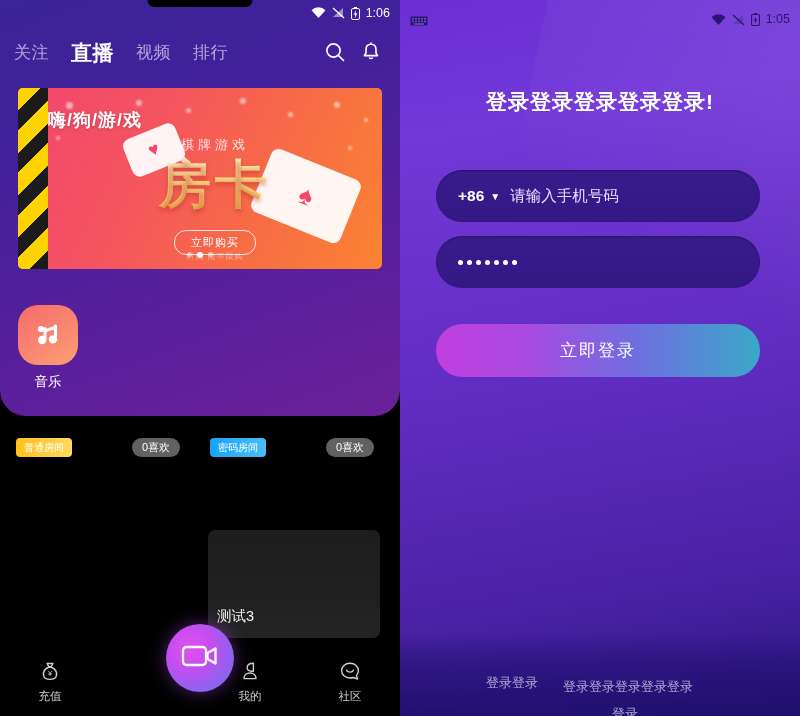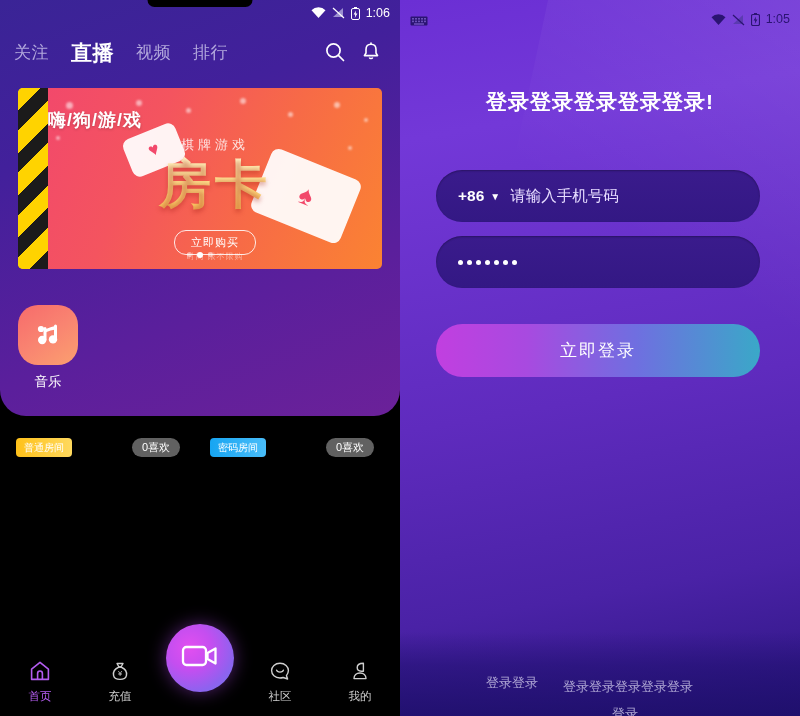--- a/index.html
+++ b/index.html
@@ -321,63 +321,57 @@
     </div>
 
     <div class="rooms">
       <div class="room left">
         <span class="room-badge normal">普通房间</span>
         <span class="room-likes">0喜欢</span>
       </div>
       <div class="room right">
         <span class="room-badge pass">密码房间</span>
         <span class="room-likes">0喜欢</span>
+        <div class="room-card">
+          <span class="room-name">测试3</span>
+        </div>
       </div>
     </div>
 
     <div class="bottomnav">
-      <div class="nav-item active">
-        <span>
-          <svg width="24" height="24" viewBox="0 0 24 24">
-              <path d="M12 3.4 L3.6 10.2 V20.4 H20.4 V10.2 Z" fill="none" stroke="#b45df0" stroke-width="1.6" stroke-linejoin="round"></path>
-              <path d="M9.6 20.4 V14.4 a2.4 2.4 0 0 1 4.8 0 V20.4" fill="none" stroke="#b45df0" stroke-width="1.6"></path>
-            </svg>
-        </span>
-        <span>首页</span>
-      </div>
       <div class="nav-item">
         <span>
           <svg width="24" height="24" viewBox="0 0 24 24">
               <path d="M9 4.5 H15 L13 8 H11 Z" fill="none" stroke="#cfcfcf" stroke-width="1.4" stroke-linejoin="round"></path>
               <path d="M11 8 C6.5 9.8 5 13.5 5.6 16.6 C6.2 19.2 8.6 20.4 12 20.4 C15.4 20.4 17.8 19.2 18.4 16.6 C19 13.5 17.5 9.8 13 8 Z" fill="none" stroke="#cfcfcf" stroke-width="1.4"></path>
               <text x="12" y="17" font-size="7.5" fill="#cfcfcf" text-anchor="middle" font-family="Liberation Sans">¥</text>
             </svg>
         </span>
         <span>充值</span>
       </div>
       <div class="nav-item center">
         <span></span>
       </div>
       <div class="nav-item">
         <span>
           <svg width="24" height="24" viewBox="0 0 24 24">
-              <path d="M12 4.2 C7 4.2 3.6 7.6 3.6 11.6 C3.6 15.6 7 19 12 19 C13.1 19 14.2 18.8 15.2 18.5 L19.6 20 L18.4 16.6 C19.6 15.2 20.4 13.5 20.4 11.6 C20.4 7.6 17 4.2 12 4.2 Z" fill="none" stroke="#cfcfcf" stroke-width="1.4" stroke-linejoin="round"></path>
-              <path d="M8.6 11.2 C9.2 13.8 14.8 13.8 15.4 11.2" fill="none" stroke="#cfcfcf" stroke-width="1.4" stroke-linecap="round"></path>
-            </svg>
-        </span>
-        <span>社区</span>
+              <path d="M15.4 4.2 C11.4 4.2 9.2 6.2 9.2 8.6 C9.2 10.8 11 12.2 13.4 12.2 H15.4 V4.2 Z" fill="none" stroke="#cfcfcf" stroke-width="1.4" stroke-linejoin="round"></path>
+              <path d="M12 14 C8.4 14 6 16.4 6 19.6 H18 C18 16.4 15.6 14 12 14 Z" fill="none" stroke="#cfcfcf" stroke-width="1.4" stroke-linejoin="round"></path>
+            </svg>
+        </span>
+        <span>我的</span>
       </div>
       <div class="nav-item">
         <span>
           <svg width="24" height="24" viewBox="0 0 24 24">
-              <path d="M15.4 4.2 C11.4 4.2 9.2 6.2 9.2 8.6 C9.2 10.8 11 12.2 13.4 12.2 H15.4 V4.2 Z" fill="none" stroke="#cfcfcf" stroke-width="1.4" stroke-linejoin="round"></path>
-              <path d="M12 14 C8.4 14 6 16.4 6 19.6 H18 C18 16.4 15.6 14 12 14 Z" fill="none" stroke="#cfcfcf" stroke-width="1.4" stroke-linejoin="round"></path>
-            </svg>
-        </span>
-        <span>我的</span>
+              <path d="M12 4.2 C7 4.2 3.6 7.6 3.6 11.6 C3.6 15.6 7 19 12 19 C13.1 19 14.2 18.8 15.2 18.5 L19.6 20 L18.4 16.6 C19.6 15.2 20.4 13.5 20.4 11.6 C20.4 7.6 17 4.2 12 4.2 Z" fill="none" stroke="#cfcfcf" stroke-width="1.4" stroke-linejoin="round"></path>
+              <path d="M8.6 11.2 C9.2 13.8 14.8 13.8 15.4 11.2" fill="none" stroke="#cfcfcf" stroke-width="1.4" stroke-linecap="round"></path>
+            </svg>
+        </span>
+        <span>社区</span>
       </div>
     </div>
 
     <div class="fab">
       <span>
         <svg width="38" height="28" viewBox="0 0 38 28">
             <rect x="2" y="5" width="23" height="18" rx="3.4" fill="none" stroke="#fff" stroke-width="2.3"></rect>
             <path d="M26.5 11 L34.5 6.4 V21.6 L26.5 17 Z" fill="none" stroke="#fff" stroke-width="2.3" stroke-linejoin="round"></path>
           </svg>
       </span>

